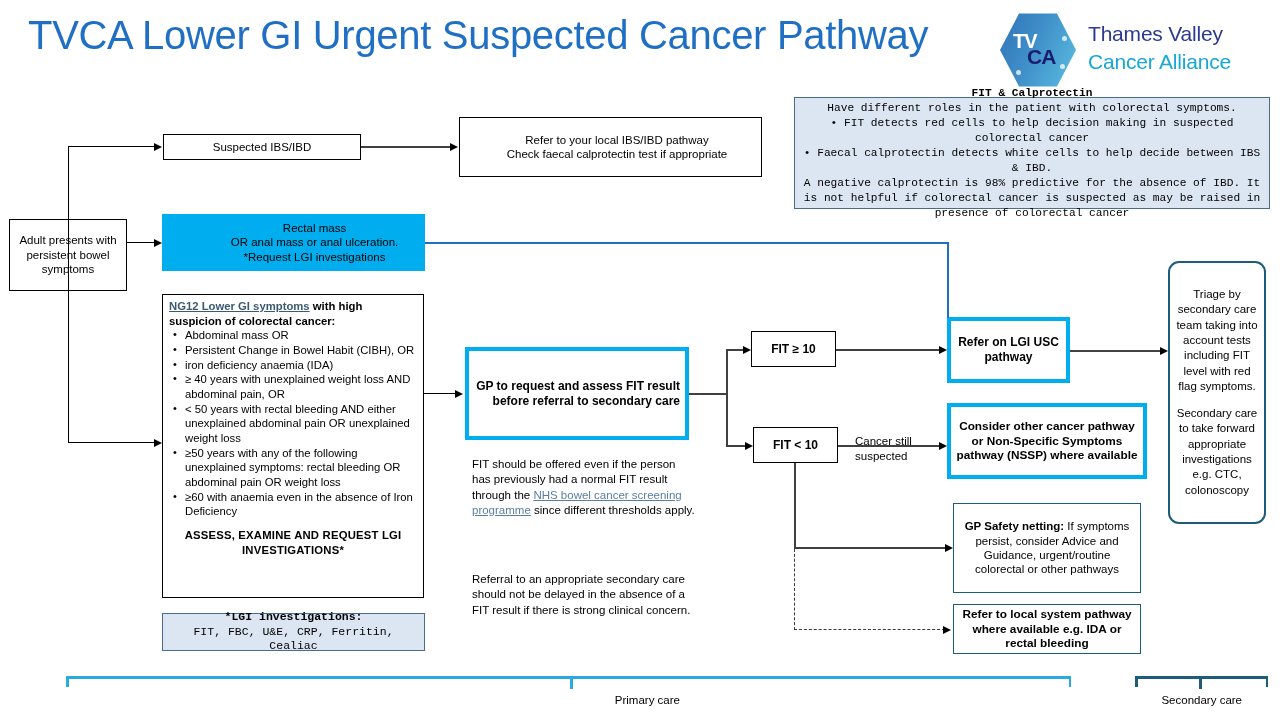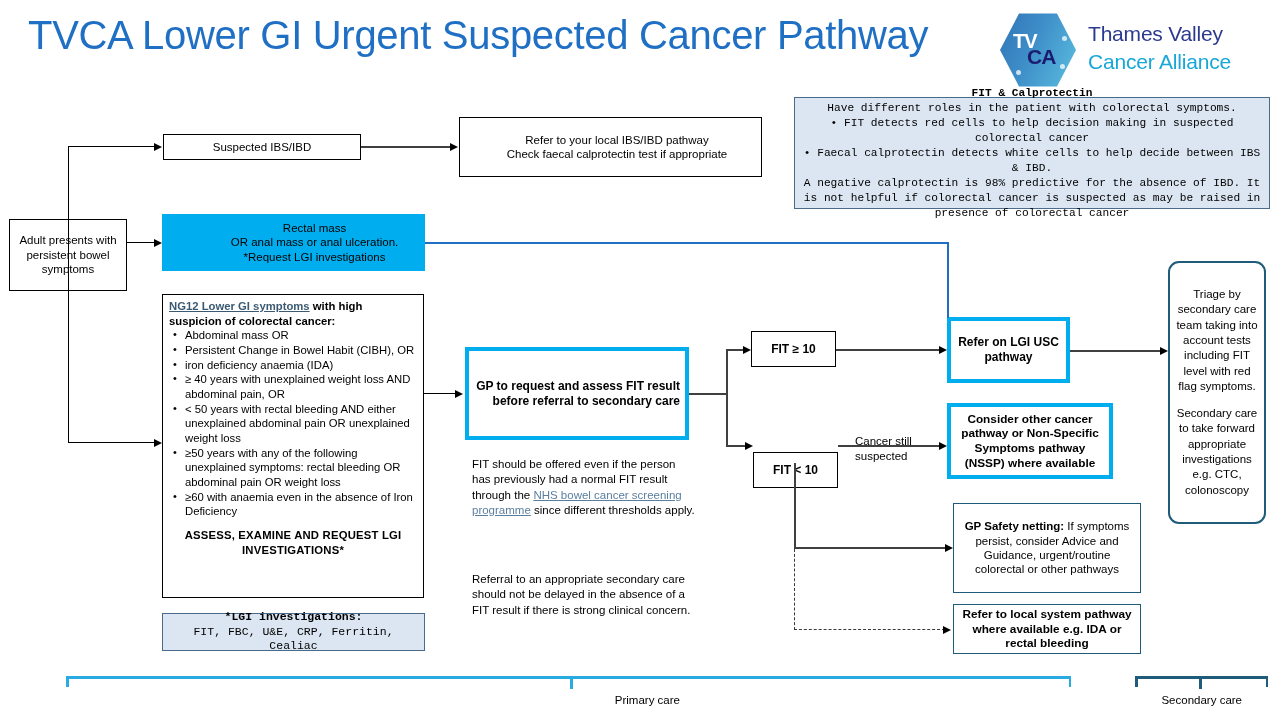--- a/index.html
+++ b/index.html
@@ -153,34 +153,34 @@
 
   <div class="abs txtblock" style="left:472px;top:457px;width:225px;">
     <span>FIT should be offered even if the person has previously had a normal FIT result through the </span><span class="lnk">NHS bowel cancer screening programme</span><span> since different thresholds apply.</span>
   </div>
   <div class="abs txtblock" style="left:472px;top:572px;width:225px;">Referral to an appropriate secondary care should not be delayed in the absence of a FIT result if there is strong clinical concern.</div>
 
   <div class="abs box" style="left:751px;top:331px;width:85px;height:36px;">
     <div class="inner bold" style="font-size:12px;">FIT ≥ 10</div>
   </div>
 
-  <div class="abs box" style="left:753px;top:427px;width:85px;height:36px;margin-top:25px;">
+  <div class="abs box" style="left:753px;top:427px;width:85px;height:36px;">
     <div class="inner bold" style="font-size:12px;">FIT &lt; 10</div>
   </div>
 
   <div class="abs" style="left:855px;top:434px;width:90px;font-size:11.5px;line-height:1.28;text-align:left;">
     <div>Cancer still</div>
     <div>suspected</div>
   </div>
 
   <div class="abs box cyanring" style="left:947px;top:317px;width:123px;height:66px;">
     <div class="inner" style="font-size:12px;">Refer on LGI USC pathway</div>
   </div>
 
-  <div class="abs box cyanring" style="left:947px;top:403px;width:166px;height:76px;">
+  <div class="abs box cyanring" style="left:947px;top:403px;width:200px;height:76px;">
     <div class="inner" style="font-size:11.8px;">Consider other cancer pathway or Non-Specific Symptoms pathway (NSSP) where available</div>
   </div>
 
   <div class="abs box navyring" style="left:953px;top:503px;width:188px;height:90px;">
     <div class="inner" style="font-size:11.5px;">
       <span class="bold">GP Safety netting:</span><span> If symptoms persist, consider Advice and Guidance, urgent/routine colorectal or other pathways</span>
     </div>
   </div>
 
   <div class="abs box navyring" style="left:953px;top:604px;width:188px;height:50px;">

